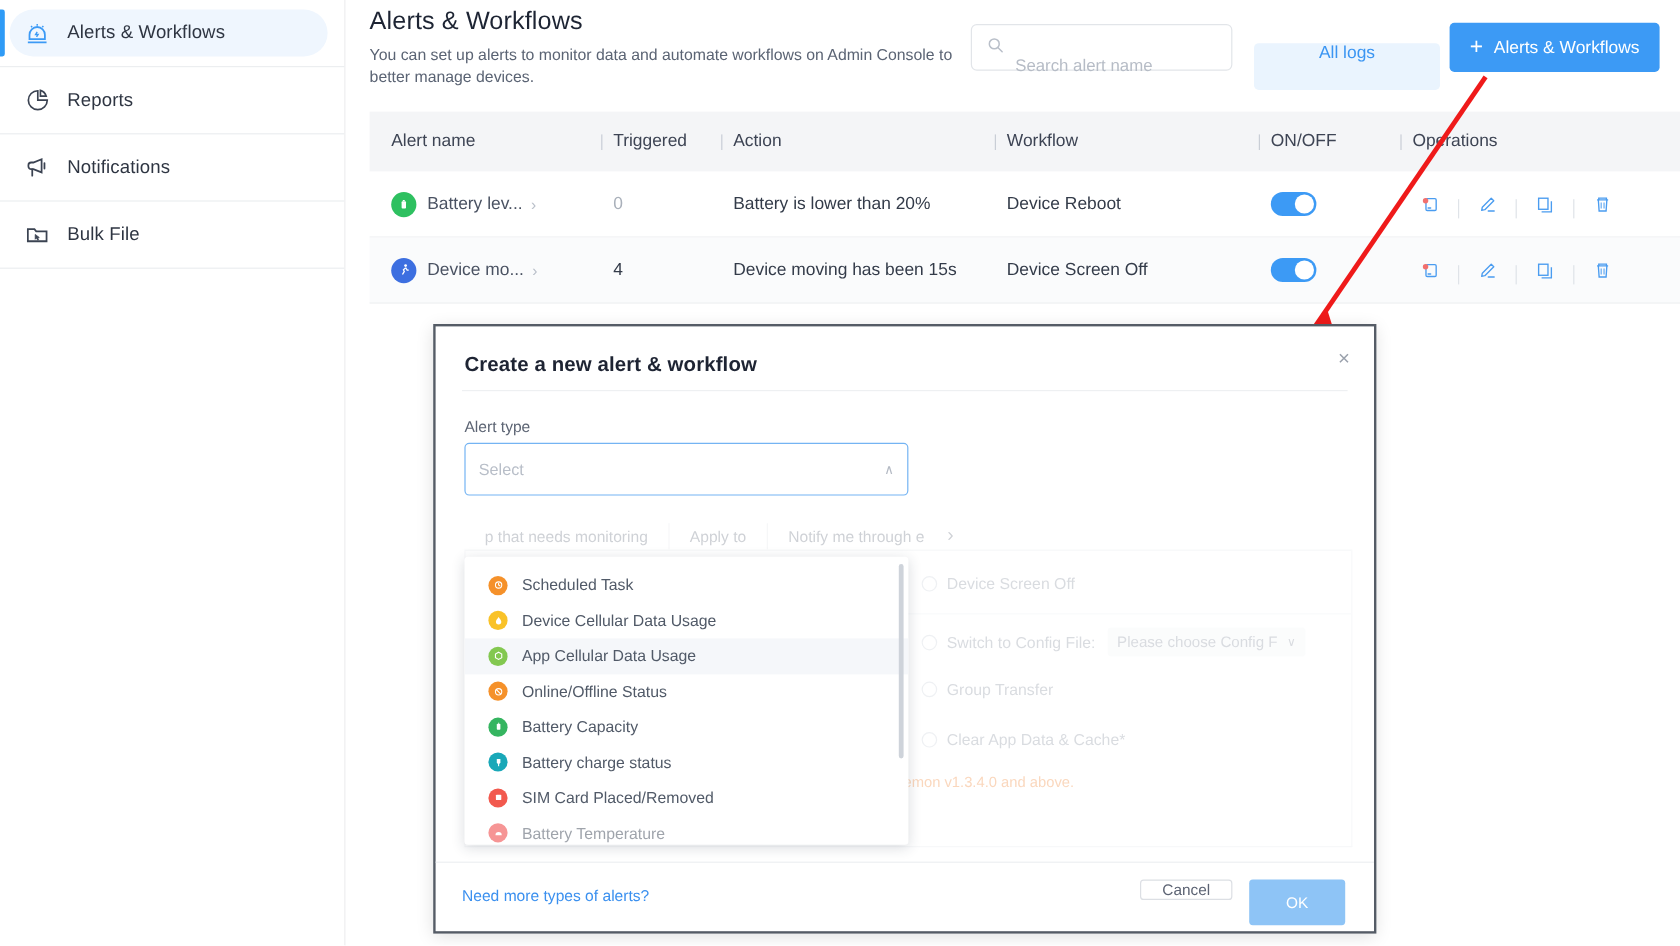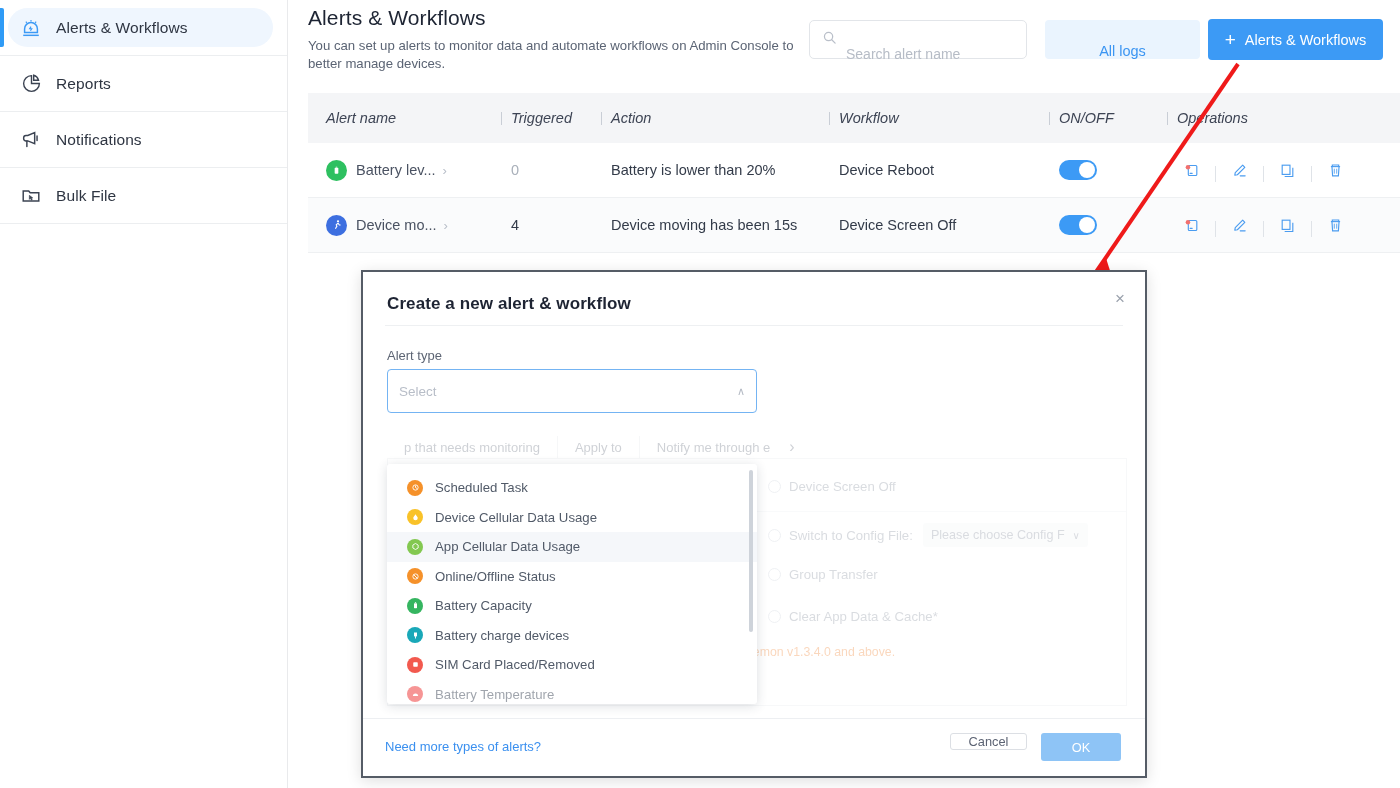--- a/index.html
+++ b/index.html
@@ -40,38 +40,38 @@
   .page-sub { margin-top:7px; font-size:13.2px; line-height:18px; color:#5b6474; width:500px; }
 
   .search-box {
     position:absolute; left:521px; top:20px; width:218px; height:39px;
     border:1px solid #e2e5e9; border-radius:5px; display:flex; align-items:center;
     padding-left:12px; background:#fff;
   }
   .search-box .sp { font-size:14px; color:#b6bcc6; margin-left:9px;margin-top:28px; }
 
   .alllogs {
-    position:absolute; left:757px; top:20px; width:155px; height:39px;
-    background:#eaf4fe; border-radius:4px; display:flex; align-items:flex-end; justify-content:center;
+    position:absolute; left:757px; top:36px; width:155px; height:39px;
+    background:#eaf4fe; border-radius:4px; display:flex; align-items:flex-start; justify-content:center;
     font-size:14.5px; color:#3b95f2; cursor:pointer;
   }
   .add-btn {
     position:absolute; left:920px; top:19px; width:175px; height:41px;
     background:#3c9af5; border-radius:4px; display:flex; align-items:center; justify-content:center;
     color:#fff; font-size:14.5px; cursor:pointer; gap:9px;
   }
   .add-btn .plus { font-size:19px; line-height:1; font-weight:300; }
 
   
   .tbl { position:absolute; left:20px; top:93px; width:1092px; }
   .tbl-head {
     height:50px; background:#f4f5f7; display:flex; align-items:center;
     font-size:14.5px; color:#3d4454;
   }
-  .th { position:relative; padding-left:18px;font-style:italic; }
+  .th { position:relative; padding-left:18px; }
   .th.sep::before { content:""; position:absolute; left:8px; top:2px; height:13px; width:1px; background:#c9ced6; }
   .c1{width:185px;} .c2{width:100px;} .c3{width:228px;} .c4{width:220px;} .c5{width:118px;} .c6{width:200px;}
   .tbl-row {
     height:55px; display:flex; align-items:center; border-bottom:1px solid #eef0f2;
     font-size:14.5px; color:#333b49; background:#fff;
   }
   .tbl-row.alt { background:#fafbfc; }
   .cell { padding-left:18px; display:flex; align-items:center; }
   .badge-ico {
     width:21px; height:21px; border-radius:50%; display:flex; align-items:center; justify-content:center;
@@ -145,21 +145,21 @@
   .dd-scroll { position:absolute; right:4px; top:6px; width:4px; height:162px; background:#ced3da; border-radius:2px; }
 
   .m-foot { position:absolute; left:0; right:0; bottom:0; height:58px; border-top:1px solid #edeff2; }
   .need-link { position:absolute; left:22px; top:20px; font-size:13px; color:#3b90ef; cursor:pointer; }
   .btn-cancel {
     position:absolute; right:118px; top:14px; width:77px; height:17px;
     border:1px solid #dcdfe4; border-radius:3px; background:#fff;
     display:flex; align-items:center; justify-content:center; font-size:12.8px; color:#5c6373; cursor:pointer;
   }
   .btn-ok {
-    position:absolute; right:24px; top:14px; width:80px; height:28px;
+    position:absolute; right:24px; top:14px; width:80px; height:38px;
     background:#8ec4f6; border-radius:3px;
     display:flex; align-items:center; justify-content:center; font-size:12.8px; color:#fff; cursor:pointer;
   }
 </style>
 </head>
 <body>
 
 <div class="app">
 
   <div class="sidebar">
@@ -454,21 +454,21 @@
           </span>
           <span>Battery Capacity</span>
         </div>
         <div class="dd-item">
           <span class="dd-ico" style="background:#19a8b8;">
             <svg width="9" height="9" viewBox="0 0 24 24" fill="#fff">
                 <path d="M8 4h8v7a4 4 0 0 1-8 0z"></path>
                 <rect x="10.8" y="14" width="2.4" height="6"></rect>
               </svg>
           </span>
-          <span>Battery charge devices</span>
+          <span>Battery charge status</span>
         </div>
         <div class="dd-item">
           <span class="dd-ico" style="background:#f2594e;">
             <svg width="9" height="9" viewBox="0 0 24 24" fill="#fff">
                 <rect x="6" y="6" width="12" height="12" rx="2"></rect>
               </svg>
           </span>
           <span>SIM Card Placed/Removed</span>
         </div>
         <div class="dd-item cut">

